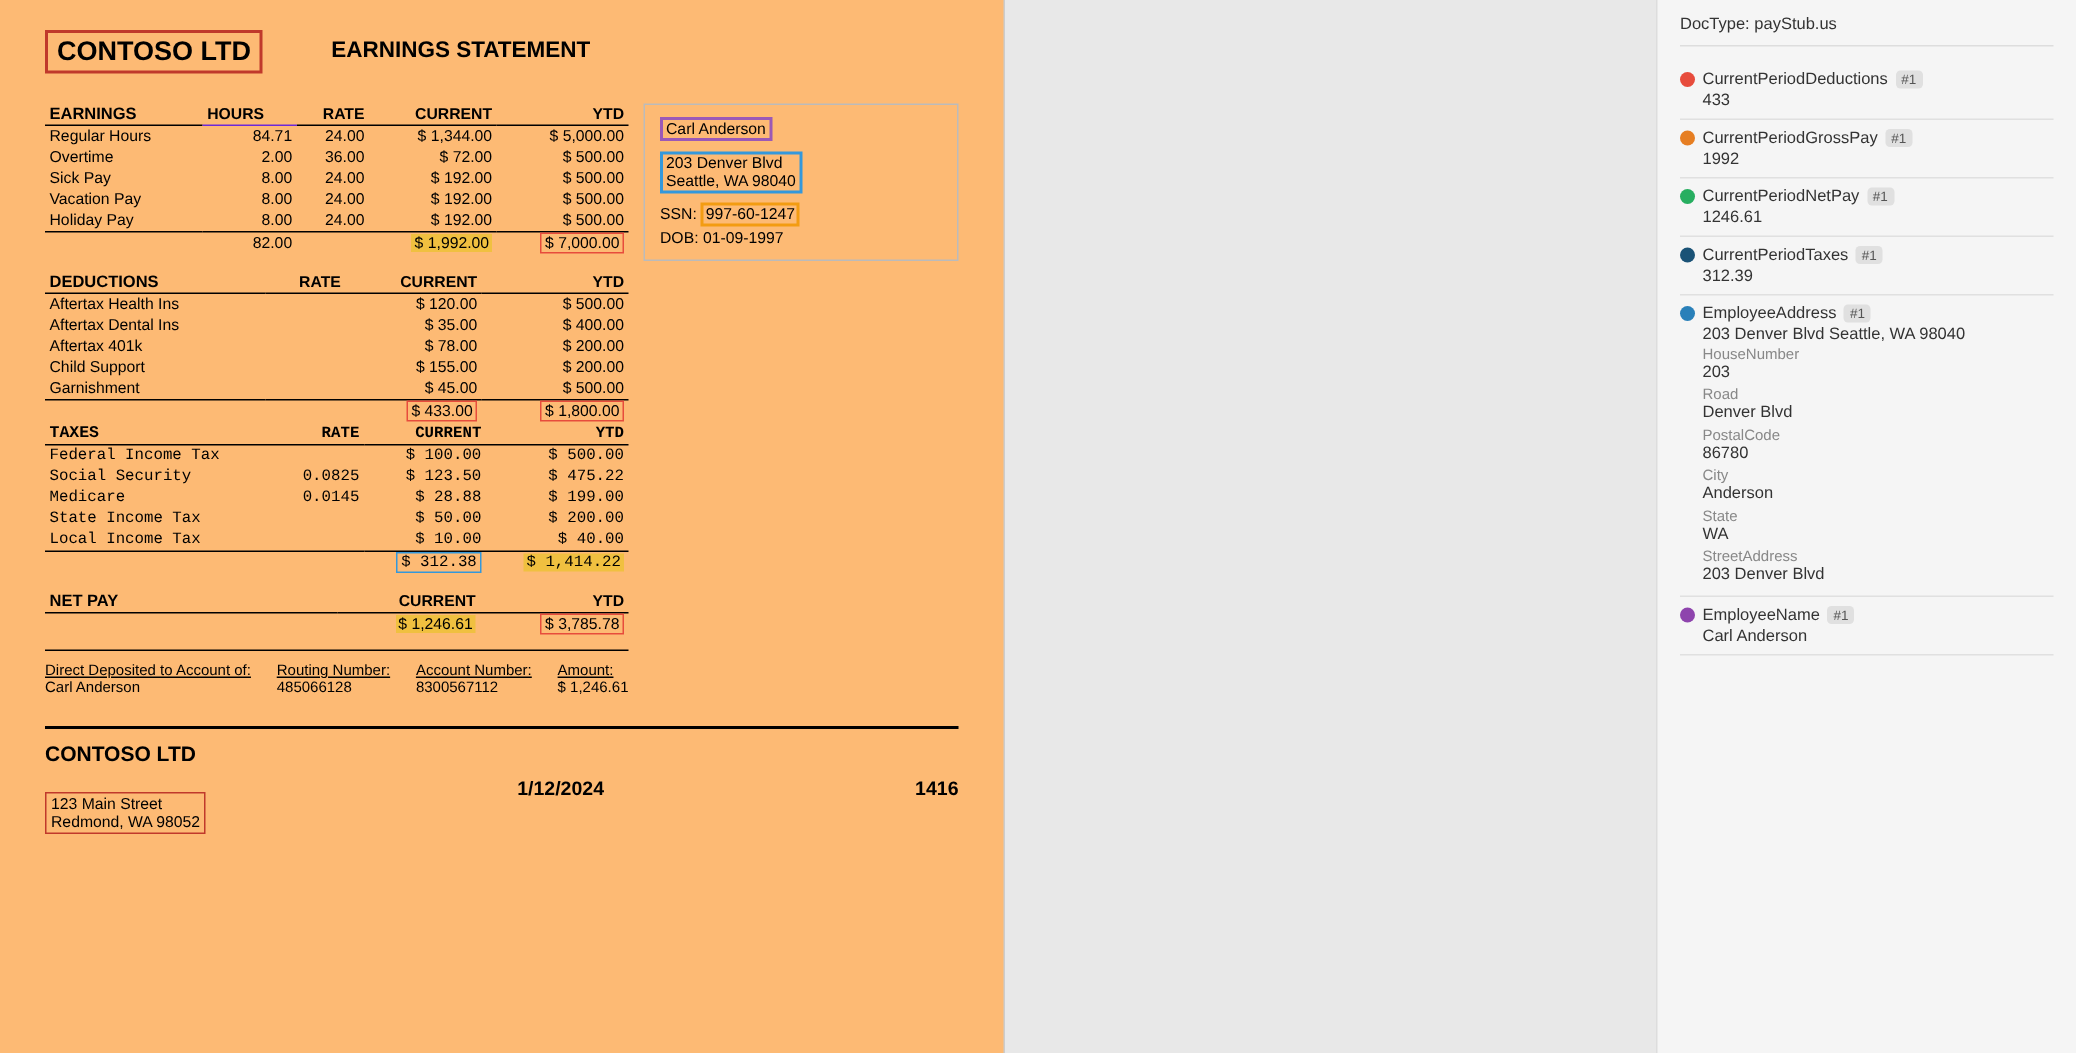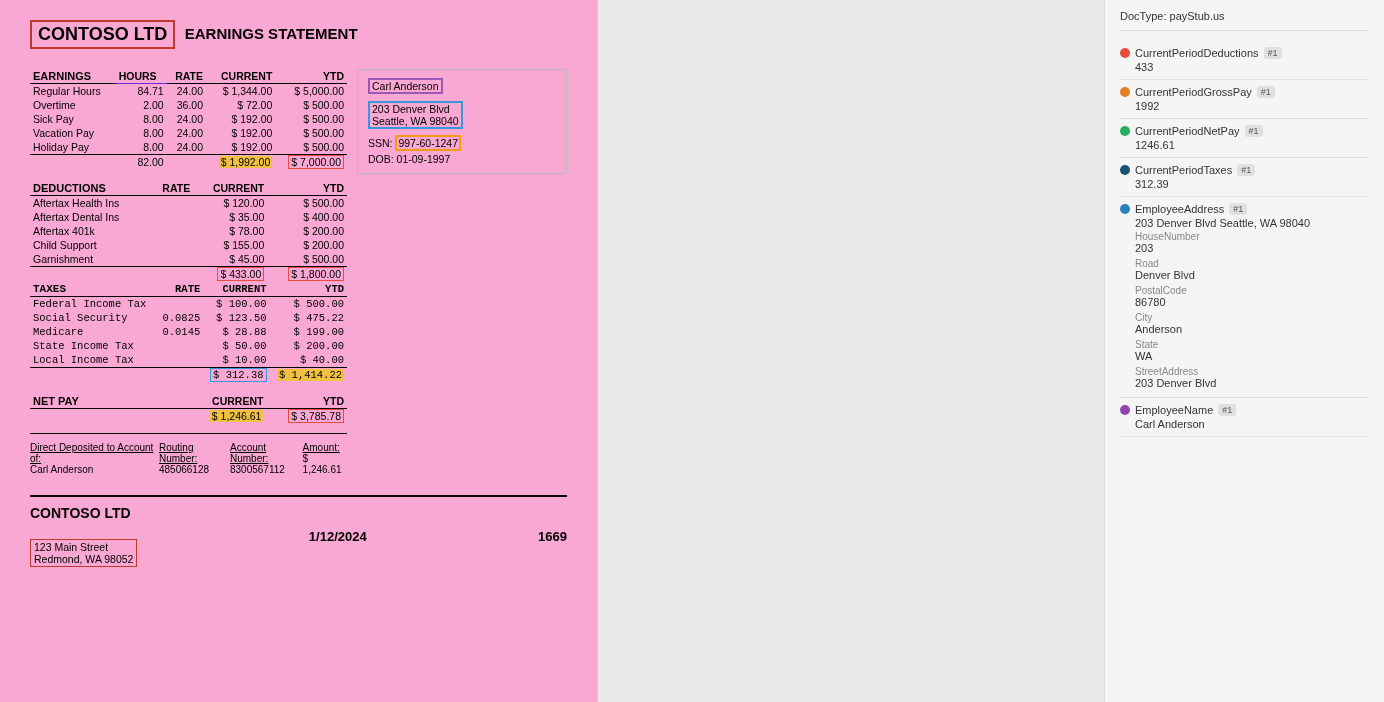--- a/index.html
+++ b/index.html
@@ -1,21 +1,21 @@
 <!DOCTYPE html>
 <html><head>
   <meta charset="utf-8">
   <style>
     * { box-sizing: border-box; margin: 0; padding: 0; }
     body { font-family: Arial, sans-serif; font-size: 11px; background: #f0f0f0; display: flex; height: 702px; overflow: hidden; }
 
     
     #doc-panel {
-      width: 598px;
-      background: #f9a8d4;
+      width: 670px;
+      background: #fdba74;
       overflow-y: auto;
       padding: 20px 30px;
       border-right: 1px solid #ccc;
       flex-shrink: 0;
     }
 
     
     #center-panel {
       flex: 1;
       background: #e8e8e8;
@@ -456,21 +456,21 @@
 
   <div class="footer-section">
     <div class="footer-row">
       <div>
         <div class="footer-company">CONTOSO LTD</div>
         <div class="footer-address">
           123 Main Street<br>Redmond, WA 98052
         </div>
       </div>
       <div style="font-size: 13px; font-weight: bold;">1/12/2024</div>
-      <div style="font-size: 13px; font-weight: bold;">1669</div>
+      <div style="font-size: 13px; font-weight: bold;">1416</div>
     </div>
   </div>
 </div>
 
 <div id="center-panel"></div>
 
 <div id="right-panel">
   <div class="doctype-line">
     <span>DocType:</span>
     <span>payStub.us</span>

